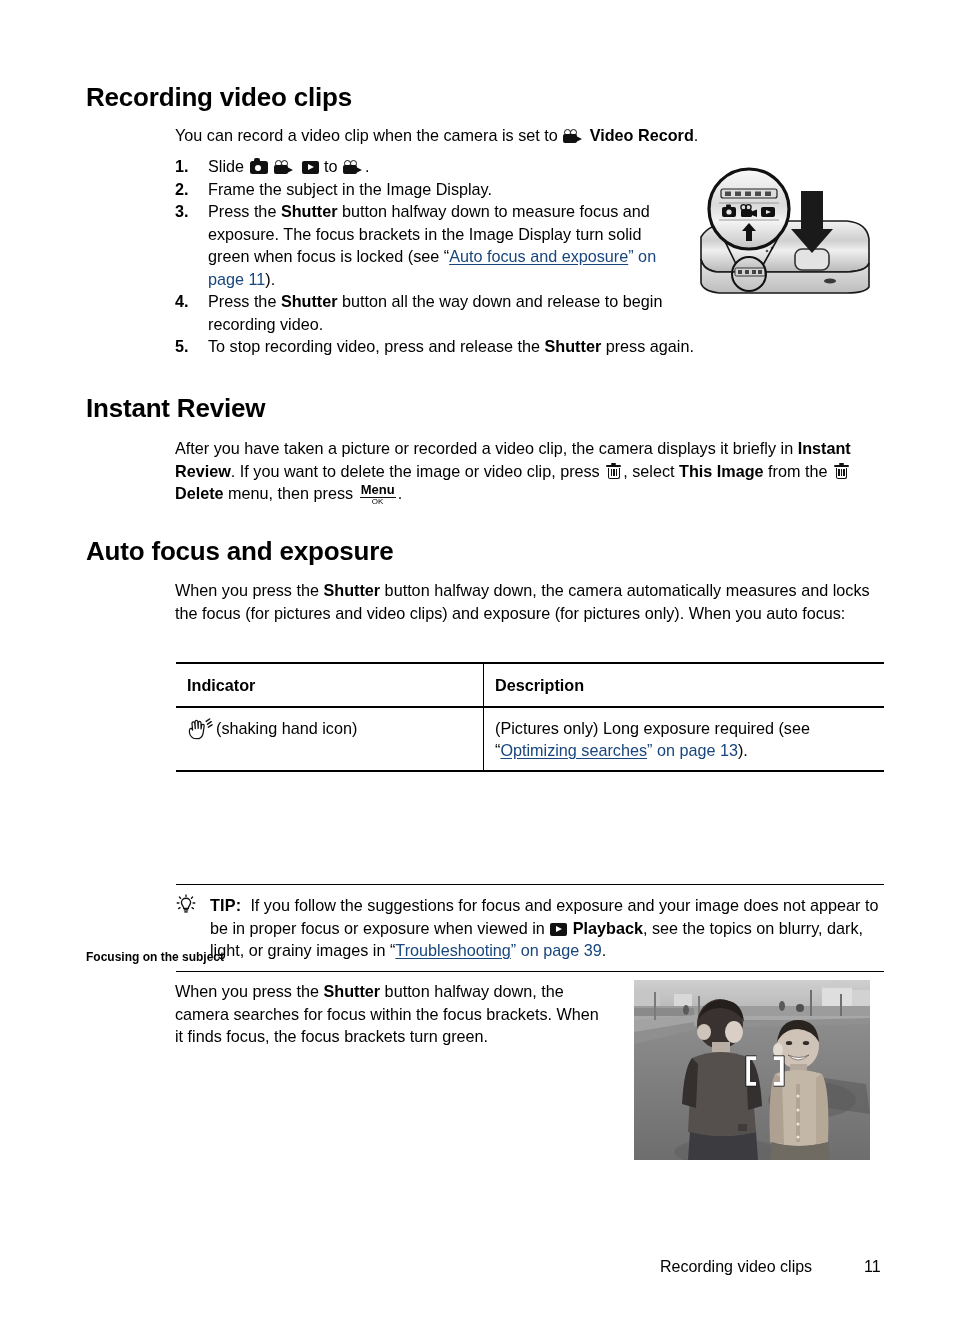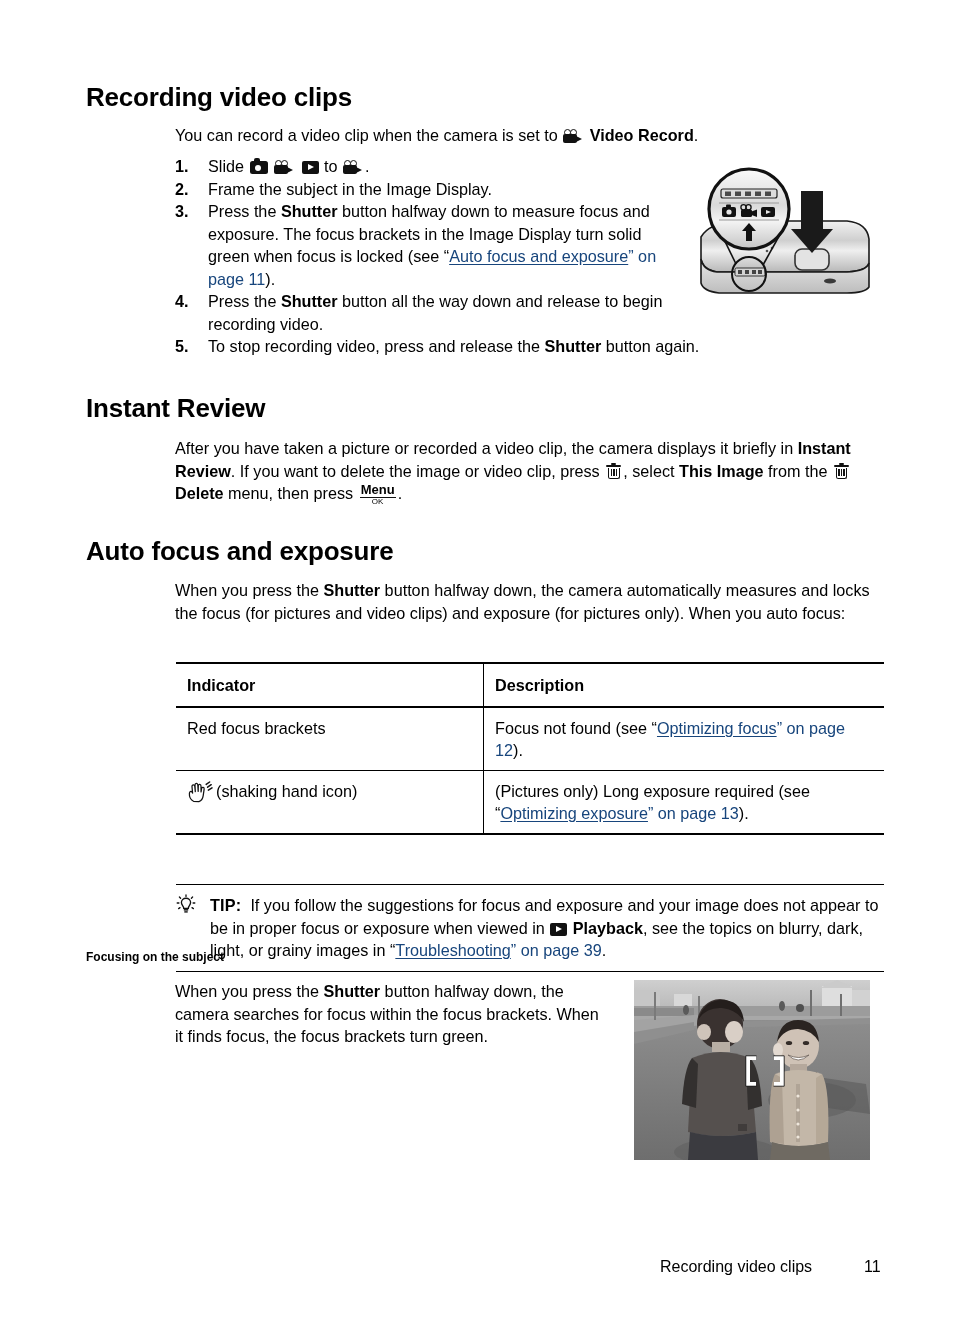--- a/index.html
+++ b/index.html
@@ -352,21 +352,21 @@
       <span>Press the </span><b>Shutter</b><span> button halfway down to measure focus and exposure. The focus brackets in the Image Display turn solid green when focus is locked (see “</span><a class="lnk" href="#">Auto focus and exposure</a><span class="lnk-plain">” on page 11</span><span>).</span>
     </div>
 
     <div class="li">
       <span class="num">4.</span>
       <span>Press the </span><b>Shutter</b><span> button all the way down and release to begin recording video.</span>
     </div>
 
     <div class="li" style="width:700px;">
       <span class="num">5.</span>
-      <span>To stop recording video, press and release the </span><b>Shutter</b><span> button again.</span>
+      <span>To stop recording video, press and release the </span><b>Shutter</b><span> press again.</span>
     </div>
   </div>
 
   <div class="camfig">
     <svg width="176" height="128" viewBox="0 0 176 128" xmlns="http://www.w3.org/2000/svg">
       <defs>
         <linearGradient id="bodyg" x1="0" y1="0" x2="0" y2="1">
           <stop offset="0%" stop-color="#f2f2f2"></stop>
           <stop offset="38%" stop-color="#cfcfcf"></stop>
           <stop offset="58%" stop-color="#efefef"></stop>
@@ -464,26 +464,20 @@
   </div>
 
   <table class="tbl" style="top:662px;">
     <tbody>
       <tr class="tbl-top tbl-head-sep">
         <td class="cell cell-ind cell-head">Indicator</td>
         <td class="cell cell-head">Description</td>
       </tr>
 
 
-      <tr class="rowline">
-        <td class="cell cell-ind">Red focus brackets</td>
-        <td class="cell">
-          <span>Focus not found (see “</span><a class="lnk" href="#">Optimizing focus</a><span class="lnk-plain">” on page 12</span><span>).</span>
-        </td>
-      </tr>
 
       <tr class="tbl-bottom">
         <td class="cell cell-ind">
           <span class="ic ic-hand">
             <svg width="26" height="22" viewBox="0 0 26 22" xmlns="http://www.w3.org/2000/svg">
 
               <path d="M6.5,20.3 C3.4,18.6 2.2,15.6 2.4,12.6 C2.5,10.9 3.2,10.2 4.1,10.3 C4.9,10.4 5.3,11.1 5.6,12.2
                        L5.0,5.8 C4.9,4.6 5.5,4.0 6.3,3.95 C7.1,3.9 7.7,4.4 7.8,5.5 L8.3,10.6 L8.0,4.2
                        C7.95,3.1 8.5,2.5 9.35,2.45 C10.2,2.4 10.75,2.95 10.8,4.0 L11.2,10.4 L11.3,5.0
                        C11.3,3.95 11.9,3.4 12.7,3.45 C13.5,3.5 14.0,4.05 14.0,5.1 L14.05,10.9 L14.6,7.6
@@ -492,21 +486,21 @@
 
               <g stroke="#111111" stroke-width="1.5" stroke-linecap="round">
                 <line x1="19.2" y1="3.4" x2="22.6" y2="1.0"></line>
                 <line x1="20.6" y1="6.2" x2="24.2" y2="3.7"></line>
                 <line x1="21.4" y1="9.2" x2="25.0" y2="6.9"></line>
               </g>
             </svg>
           </span><span>(shaking hand icon)</span>
         </td>
         <td class="cell">
-          <span>(Pictures only) Long exposure required (see “</span><a class="lnk" href="#">Optimizing exposure</a><span class="lnk-plain">” on page 13</span><span>).</span>
+          <span>(Pictures only) Long exposure required (see “</span><a class="lnk" href="#">Optimizing searches</a><span class="lnk-plain">” on page 13</span><span>).</span>
         </td>
       </tr>
     </tbody>
   </table>
 
   <div class="tipbox tip-rule-top tip-rule-bot" style="top:840px;">
     <div class="tip-inner">
       <span class="tip-icon-wrap">
         <span class="ic ic-bulb">
           <svg width="20" height="21" viewBox="0 0 20 21" xmlns="http://www.w3.org/2000/svg">

